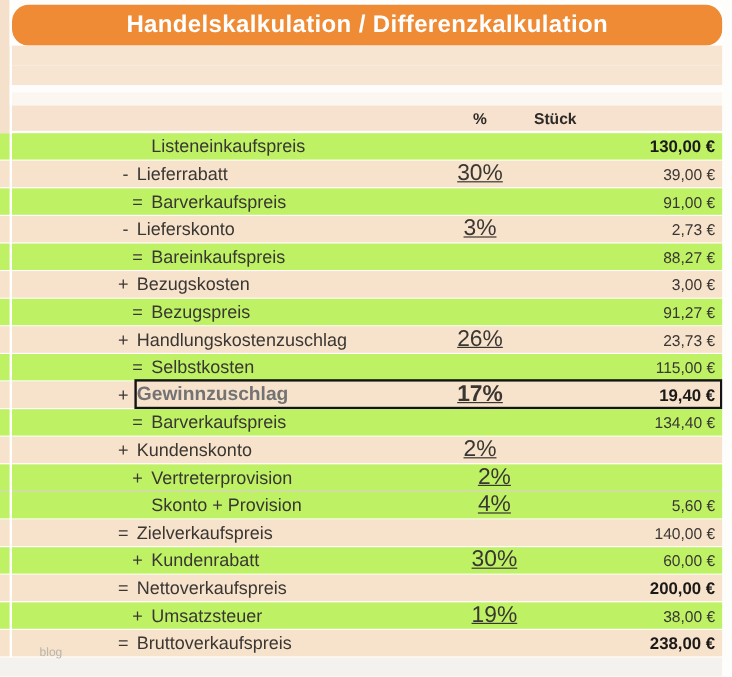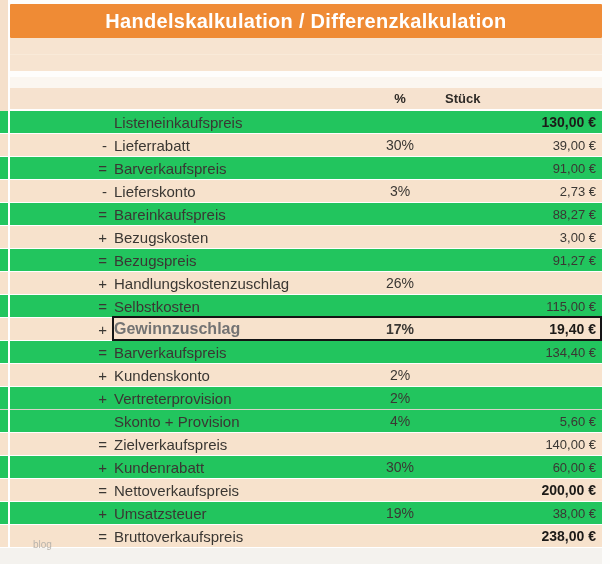--- a/index.html
+++ b/index.html
@@ -6,42 +6,42 @@
   body { width:610px; height:564px; font-family:"Liberation Sans", sans-serif; }
   .sheet { position:relative; width:610px; height:564px; background:#ffffff; overflow:hidden; }
 
   .leftcol  { position:absolute; left:0; top:0; width:8px; height:111px; background:#f5e0cb; z-index:3; }
   .rightcol { position:absolute; right:0; top:0; width:8px; height:564px; background:#fdfdfc; z-index:6; }
   .vline    { position:absolute; left:8px; top:0; width:2px; height:548px; background:#ffffff; z-index:5; }
 
   .content { position:absolute; left:0; top:0; width:602px; }
 
   .topstrip { height:4px; background:#fdfdfc; }
-  .titlebar { margin-left:10px; width:592px; height:34px; background:#ef8b35; border-radius:1px;
+  .titlebar { margin-left:10px; width:592px; height:34px; background:#ef8b35; border-radius:14px;
               display:flex; align-items:center; justify-content:center;
               color:#ffffff; font-weight:bold; font-size:20px; letter-spacing:0.3px; box-sizing:border-box; }
   .spacer1 { height:17px; background:#f7e4d1; border-bottom:1px solid #f9ead9; box-sizing:border-box; }
   .spacer1b{ height:16px; background:#f7e4d1; }
   .spacer2 { height:6px;  background:#fefdfc; }
   .spacer3 { height:11px; background:#fbf6f0; }
 
   .grid4 { display:grid; grid-template-columns:110px 245px 90px 1fr; align-items:center; box-sizing:border-box; }
 
   .header-row { height:23px; background:#f6e2cf; border-bottom:2px solid #ffffff;
                 font-weight:bold; font-size:13px; color:#2e2a26; }
   .header-row .hdr-pct  { text-align:center; }
   .header-row .hdr-unit { text-align:left; }
 
   .row { height:23px; border-bottom:1px solid #ffffff; position:relative; color:#3a3733; }
-  .row.light { background:#22c55e; }
+  .row.light { background:#bef264;padding-left:12px; }
   .row.peach { background:#f7e2cc; }
   .row.divider { border-bottom-color:#d9d2c8; }
   .row .op    { text-align:right; padding-right:3px; font-size:15px; }
   .row .label { padding-left:4px; font-size:15px; white-space:nowrap; }
-  .row .pct   { text-align:center; font-size:14px; }
+  .row .pct   { text-align:center; font-size:19px;text-decoration:underline; }
   .row .val   { text-align:right; padding-right:6px; font-size:13px; }
   .row.bold .label { font-weight:bold; font-size:16px; color:#737373; }
   .row.bold .pct   { font-weight:bold; }
   .row.bold .val, .row.value-bold .val { font-weight:bold; font-size:14px; color:#1c1a18; }
   .row.highlight::after { content:""; position:absolute; left:112px; right:0; top:-2px; bottom:-1px;
                           border:2px solid #141414; pointer-events:none; }
 
   .bottomstrip { height:16px; background:#f4f2ee; }
 
   .watermark { position:absolute; left:33px; top:539px; font-size:10px; color:#b9b4ac; z-index:7; }
@@ -109,20 +109,21 @@
         <div class="row grid4 light">
     <div class="op">=</div>
     <div class="label">Bezugspreis</div>
     <div class="pct"></div>
     <div class="val">91,27 €</div>
   </div>
         <div class="row grid4 peach">
     <div class="op">+</div>
     <div class="label">Handlungskostenzuschlag</div>
     <div class="pct">26%</div>
+    <div class="val">23,73 €</div>
   </div>
         <div class="row grid4 light">
     <div class="op">=</div>
     <div class="label">Selbstkosten</div>
     <div class="pct"></div>
     <div class="val">115,00 €</div>
   </div>
         <div class="row grid4 peach highlight bold">
     <div class="op">+</div>
     <div class="label">Gewinnzuschlag</div>

